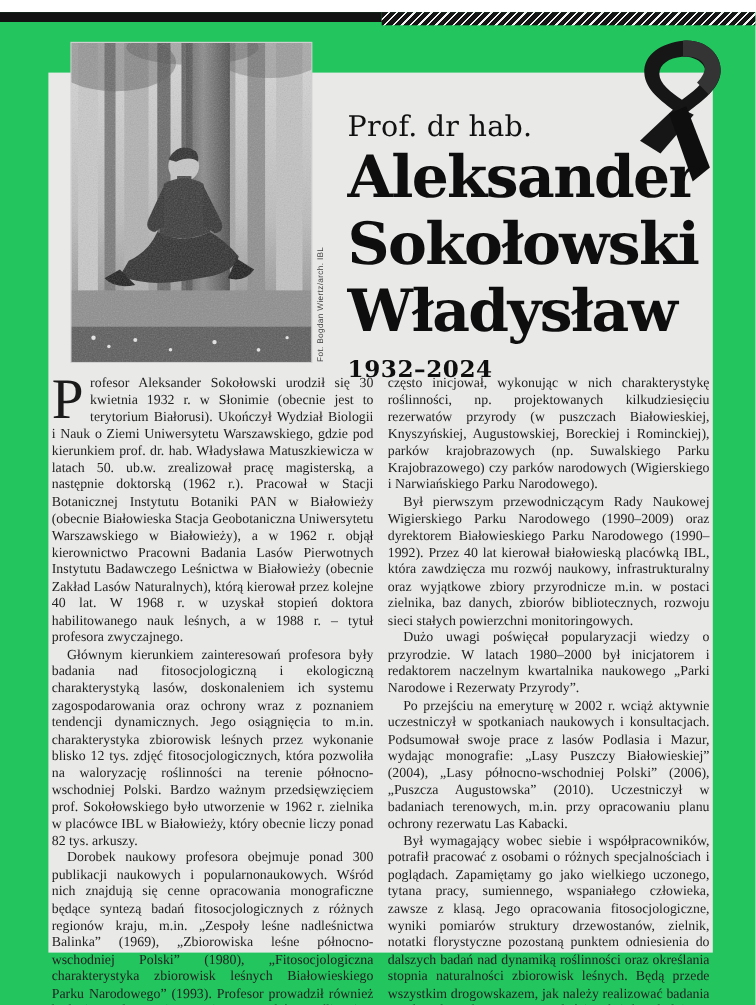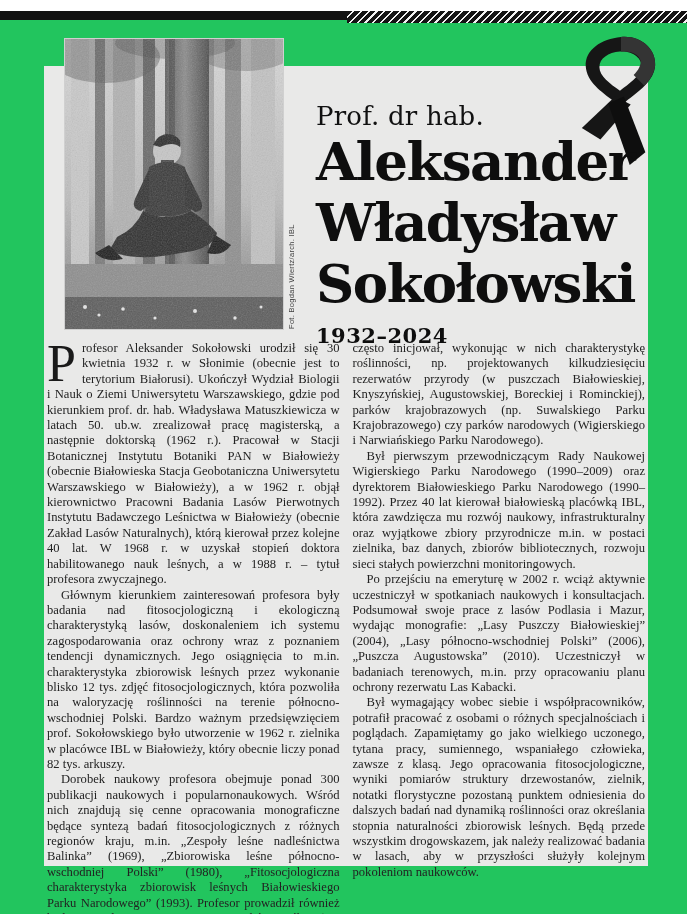--- a/index.html
+++ b/index.html
@@ -143,35 +143,36 @@
            M47,17 C60,16 70,24 69,33 C68,42 56,50 47,57 C37,50 26,42 26,33 C26,24 35,18 47,17 Z"></path>
       <path fill="#343434" d="M48,2 C68,0 84,14 83,31 C82,39 78,46 72,52 L61,41 C66,36 69,30 68,26 C66,19 57,16 48,17 Z"></path>
       <path fill="#161616" d="M42,63 L8,95 L27,107 L58,71 Z"></path>
       <path fill="#0e0e0e" d="M51,63 L73,120 L57,133 L35,70 Z"></path>
     </svg>
   </div>
 
   <div class="title-block">
     <div class="pretitle">Prof. dr hab.</div>
     <div class="name-line">Aleksander</div>
+    <div class="name-line">Sokołowski</div>
     <div class="name-line">Władysław</div>
-    <div class="name-line">Sokołowski</div>
     <div class="years">1932–2024</div>
   </div>
 
   <div class="body-columns">
     <div class="col">
       <p class="para lead"><span class="dropcap">P</span><span>rofesor Aleksander Sokołowski urodził się 30 kwietnia 1932 r. w Słonimie (obecnie jest to terytorium Białorusi). Ukończył Wydział Biologii i Nauk o Ziemi Uniwersytetu Warszawskiego, gdzie pod kierunkiem prof. dr. hab. Władysława Matuszkiewicza w latach 50. ub.w. zrealizował pracę magisterską, a następnie doktorską (1962 r.). Pracował w Stacji Botanicznej Instytutu Botaniki PAN w Białowieży (obecnie Białowieska Stacja Geobotaniczna Uniwersytetu Warszawskiego w Białowieży), a w 1962 r. objął kierownictwo Pracowni Badania Lasów Pierwotnych Instytutu Badawczego Leśnictwa w Białowieży (obecnie Zakład Lasów Naturalnych), którą kierował przez kolejne 40 lat. W 1968 r. w uzyskał stopień doktora habilitowanego nauk leśnych, a w 1988 r. – tytuł profesora zwyczajnego.</span></p>
       <p class="indent">Głównym kierunkiem zainteresowań profesora były badania nad fitosocjologiczną i ekologiczną charakterystyką lasów, doskonaleniem ich systemu zagospodarowania oraz ochrony wraz z poznaniem tendencji dynamicznych. Jego osiągnięcia to m.in. charakterystyka zbiorowisk leśnych przez wykonanie blisko 12 tys. zdjęć fitosocjologicznych, która pozwoliła na waloryzację roślinności na terenie północno-wschodniej Polski. Bardzo ważnym przedsięwzięciem prof. Sokołowskiego było utworzenie w 1962 r. zielnika w placówce IBL w Białowieży, który obecnie liczy ponad 82 tys. arkuszy.</p>
       <p class="indent">Dorobek naukowy profesora obejmuje ponad 300 publikacji naukowych i popularnonaukowych. Wśród nich znajdują się cenne opracowania monograficzne będące syntezą badań fitosocjologicznych z różnych regionów kraju, m.in. „Zespoły leśne nadleśnictwa Balinka” (1969), „Zbiorowiska leśne północno-wschodniej Polski” (1980), „Fitosocjologiczna charakterystyka zbiorowisk leśnych Białowieskiego Parku Narodowego” (1993). Profesor prowadził również badania nad rozmieszczeniem gatunków roślin (np. „Flora roślin naczyniowych Puszczy Białowieskiej” – 1995), a wyniki tych prac istotnie rozbudowały krajowe bazy danych o rozmieszczeniu flory.</p>
 
     </div>
     <div class="col">
       <p>często inicjował, wykonując w nich charakterystykę roślinności, np. projektowanych kilkudziesięciu rezerwatów przyrody (w puszczach Białowieskiej, Knyszyńskiej, Augustowskiej, Boreckiej i Rominckiej), parków krajobrazowych (np. Suwalskiego Parku Krajobrazowego) czy parków narodowych (Wigierskiego i Narwiańskiego Parku Narodowego).</p>
       <p class="indent">Był pierwszym przewodniczącym Rady Naukowej Wigierskiego Parku Narodowego (1990–2009) oraz dyrektorem Białowieskiego Parku Narodowego (1990–1992). Przez 40 lat kierował białowieską placówką IBL, która zawdzięcza mu rozwój naukowy, infrastrukturalny oraz wyjątkowe zbiory przyrodnicze m.in. w postaci zielnika, baz danych, zbiorów bibliotecznych, rozwoju sieci stałych powierzchni monitoringowych.</p>
+      <p class="indent">Dużo uwagi poświęcał popularyzacji wiedzy o przyrodzie. W latach 1980–2000 był inicjatorem i redaktorem naczelnym kwartalnika naukowego „Parki Narodowe i Rezerwaty Przyrody”.</p>
       <p class="indent">Po przejściu na emeryturę w 2002 r. wciąż aktywnie uczestniczył w spotkaniach naukowych i konsultacjach. Podsumował swoje prace z lasów Podlasia i Mazur, wydając monografie: „Lasy Puszczy Białowieskiej” (2004), „Lasy północno-wschodniej Polski” (2006), „Puszcza Augustowska” (2010). Uczestniczył w badaniach terenowych, m.in. przy opracowaniu planu ochrony rezerwatu Las Kabacki.</p>
       <p class="indent">Był wymagający wobec siebie i współpracowników, potrafił pracować z osobami o różnych specjalnościach i poglądach. Zapamiętamy go jako wielkiego uczonego, tytana pracy, sumiennego, wspaniałego człowieka, zawsze z klasą. Jego opracowania fitosocjologiczne, wyniki pomiarów struktury drzewostanów, zielnik, notatki florystyczne pozostaną punktem odniesienia do dalszych badań nad dynamiką roślinności oraz określania stopnia naturalności zbiorowisk leśnych. Będą przede wszystkim drogowskazem, jak należy realizować badania w lasach, aby w przyszłości służyły kolejnym pokoleniom naukowców.</p>
 
     </div>
   </div>
 
   <div class="footer">
     <span class="pagenum">28</span>
     <span class="sep">|</span>
     <span class="mag">GŁOS LASU</span>

